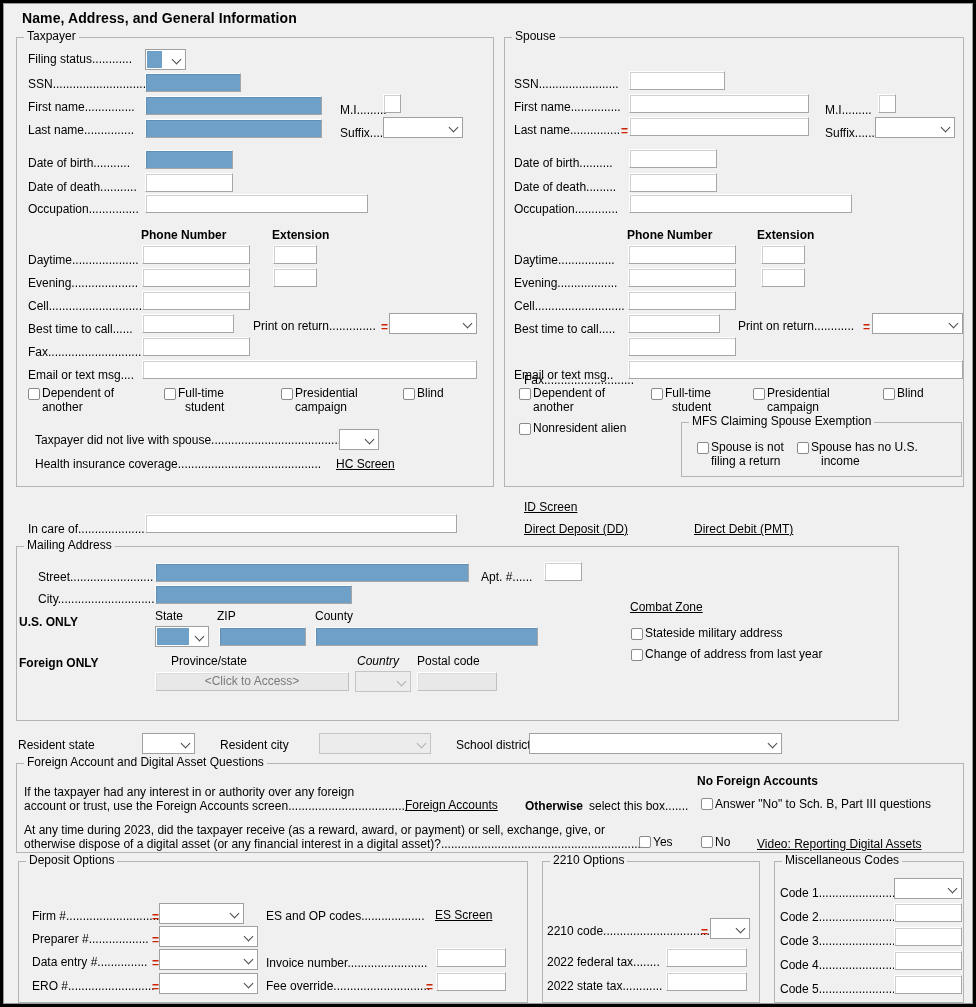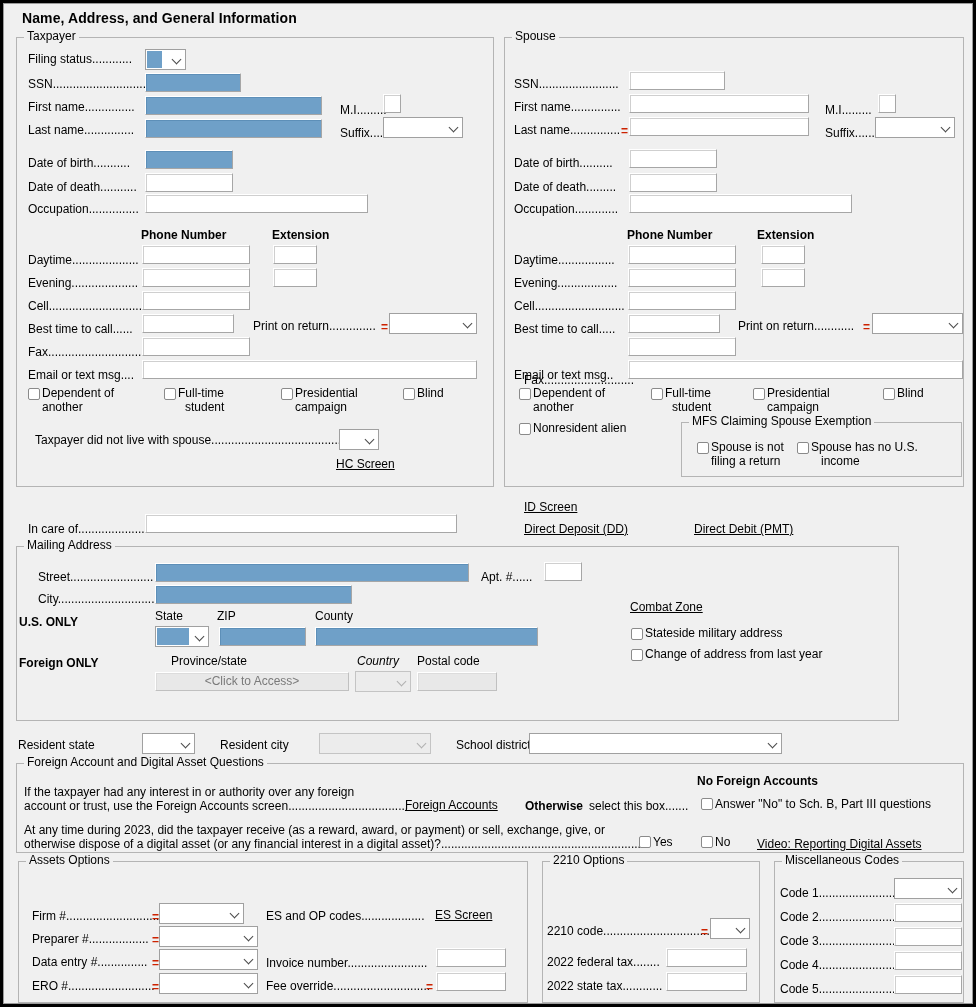--- a/index.html
+++ b/index.html
@@ -175,20 +175,21 @@
 
   <div class="cbx" style="left:399px; top:384px;"></div>
   <div class="cbtext" style="left:413px; top:382px;">Blind</div>
 
   <div class="lbl" style="left:31px; top:429px;">Taxpayer did not live with spouse.......................................</div>
   <div class="combo" style="left:335px; top:425px; width:40px;">
     <span class="cb-val"></span>
     <span class="arw"></span>
   </div>
 
+  <div class="lbl" style="left:31px; top:453px;">Health insurance coverage...........................................</div>
   <div class="lnk" style="left:332px; top:453px;">HC Screen</div>
 
   <div class="group" style="left:500px; top:33px; width:460px; height:450px;">
     <span class="legend">Spouse</span>
   </div>
 
   <div class="lbl" style="left:510px; top:73px;">SSN........................</div>
   <div class="fld" style="left:625px; top:67px; width:96px;"></div>
 
   <div class="lbl" style="left:510px; top:96px;">First name...............</div>
@@ -355,21 +356,21 @@
 
   <div class="lbl" style="left:20px; top:819px;">At any time during 2023, did the taxpayer receive (as a reward, award, or payment) or sell, exchange, give, or</div>
   <div class="lbl" style="left:20px; top:833px;">otherwise dispose of a digital asset (or any financial interest in a digital asset)?..............................................................</div>
   <div class="cbx" style="left:635px; top:832px;"></div>
   <div class="cbtext" style="left:649px; top:831px;">Yes</div>
   <div class="cbx" style="left:697px; top:832px;"></div>
   <div class="cbtext" style="left:711px; top:831px;">No</div>
   <div class="lnk" style="left:753px; top:833px;">Video: Reporting Digital Assets</div>
 
   <div class="group" style="left:14px; top:857px; width:510px; height:142px;">
-    <span class="legend">Assets Options</span>
+    <span class="legend">Deposit Options</span>
   </div>
 
   <div class="lbl" style="left:28px; top:905px;">Firm #............................</div>
   <div class="req" style="left:148px; top:907px;">=</div>
   <div class="combo" style="left:155px; top:899px; width:85px;">
     <span class="cb-val"></span>
     <span class="arw"></span>
   </div>
 
   <div class="lbl" style="left:28px; top:928px;">Preparer #..................</div>

